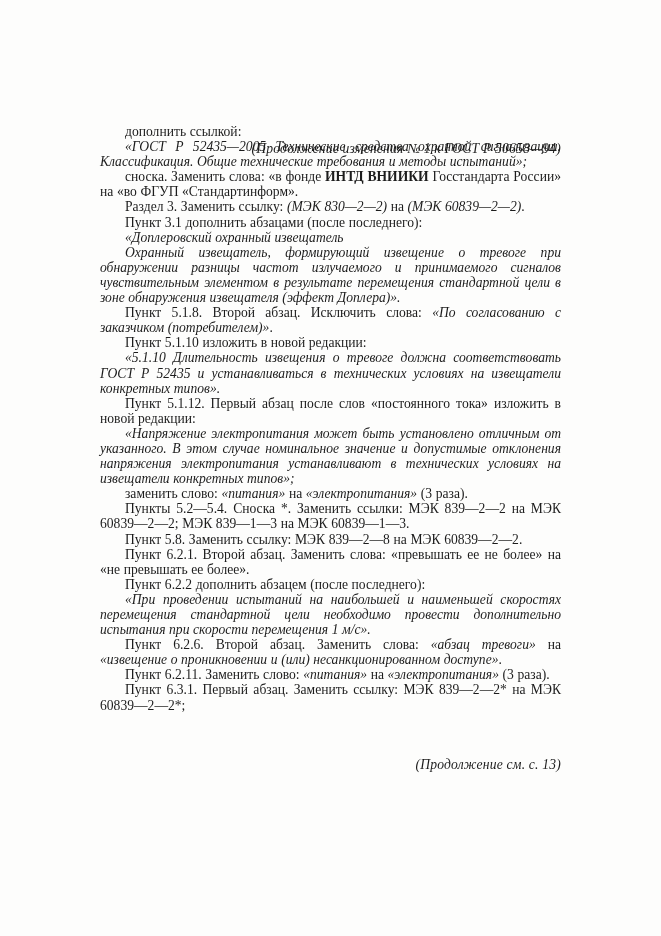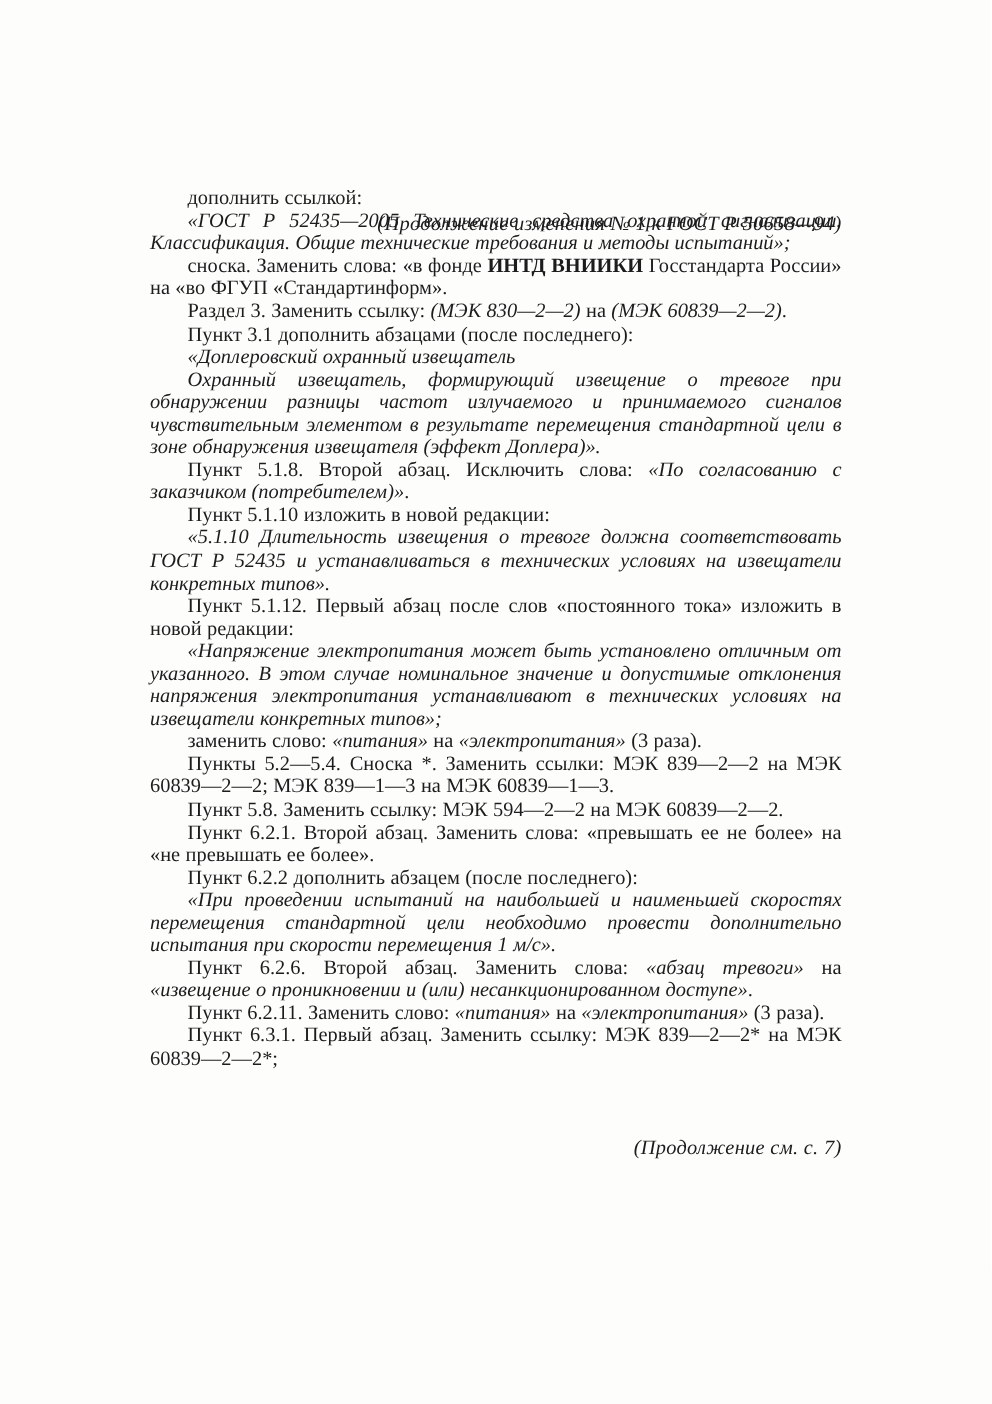--- a/index.html
+++ b/index.html
@@ -75,23 +75,23 @@
       <p><span class="run-normal">Пункт 3.1 дополнить абзацами (после последнего):</span></p>
       <p><span class="run-italic">«Доплеровский охранный извещатель</span></p>
       <p><span class="run-italic">Охранный извещатель, формирующий извещение о тревоге при обнаружении разницы частот излучаемого и принимаемого сигналов чувствительным элементом в результате перемещения стандартной цели в зоне обнаружения извещателя (эффект Доплера)».</span></p>
       <p><span class="run-normal">Пункт 5.1.8. Второй абзац. Исключить слова: </span><span class="run-italic">«По согласованию с заказчиком (потребителем)»</span><span class="run-normal">.</span></p>
       <p><span class="run-normal">Пункт 5.1.10 изложить в новой редакции:</span></p>
       <p><span class="run-italic">«5.1.10 Длительность извещения о тревоге должна соответствовать ГОСТ Р 52435 и устанавливаться в технических условиях на извещатели конкретных типов».</span></p>
       <p><span class="run-normal">Пункт 5.1.12. Первый абзац после слов «постоянного тока» изложить в новой редакции:</span></p>
       <p><span class="run-italic">«Напряжение электропитания может быть установлено отличным от указанного. В этом случае номинальное значение и допустимые отклонения напряжения электропитания устанавливают в технических условиях на извещатели конкретных типов»;</span></p>
       <p><span class="run-normal">заменить слово: </span><span class="run-italic">«питания»</span><span class="run-normal"> на </span><span class="run-italic">«электропитания»</span><span class="run-normal"> (3 раза).</span></p>
       <p><span class="run-normal">Пункты 5.2—5.4. Сноска *. Заменить ссылки: МЭК 839—2—2 на МЭК 60839—2—2; МЭК 839—1—3 на МЭК 60839—1—3.</span></p>
-      <p><span class="run-normal">Пункт 5.8. Заменить ссылку: МЭК 594—2—2  на МЭК 60839—2—2.</span></p>
+      <p><span class="run-normal">Пункт 5.8. Заменить ссылку: МЭК 839—2—8  на МЭК 60839—2—2.</span></p>
       <p><span class="run-normal">Пункт 6.2.1. Второй абзац. Заменить слова: «превышать ее не более» на «не превышать ее более».</span></p>
       <p><span class="run-normal">Пункт 6.2.2 дополнить абзацем (после последнего):</span></p>
       <p><span class="run-italic">«При проведении испытаний на наибольшей и наименьшей скоростях перемещения стандартной цели необходимо провести дополнительно испытания при скорости перемещения 1 м/с».</span></p>
       <p><span class="run-normal">Пункт 6.2.6. Второй абзац. Заменить слова: </span><span class="run-italic">«абзац тревоги»</span><span class="run-normal"> на </span><span class="run-italic">«извещение о проникновении и (или) несанкционированном доступе»</span><span class="run-normal">.</span></p>
       <p><span class="run-normal">Пункт 6.2.11. Заменить слово: </span><span class="run-italic">«питания»</span><span class="run-normal"> на </span><span class="run-italic">«электропитания»</span><span class="run-normal"> (3 раза).</span></p>
       <p><span class="run-normal">Пункт 6.3.1. Первый абзац. Заменить ссылку: МЭК 839—2—2* на МЭК 60839—2—2*;</span></p>
     </div>
 
-  <div class="continuation-note">(Продолжение см. с. 7)</div>
+  <div class="continuation-note">(Продолжение см. с. 13)</div>
 </div>
 
 </body></html>

